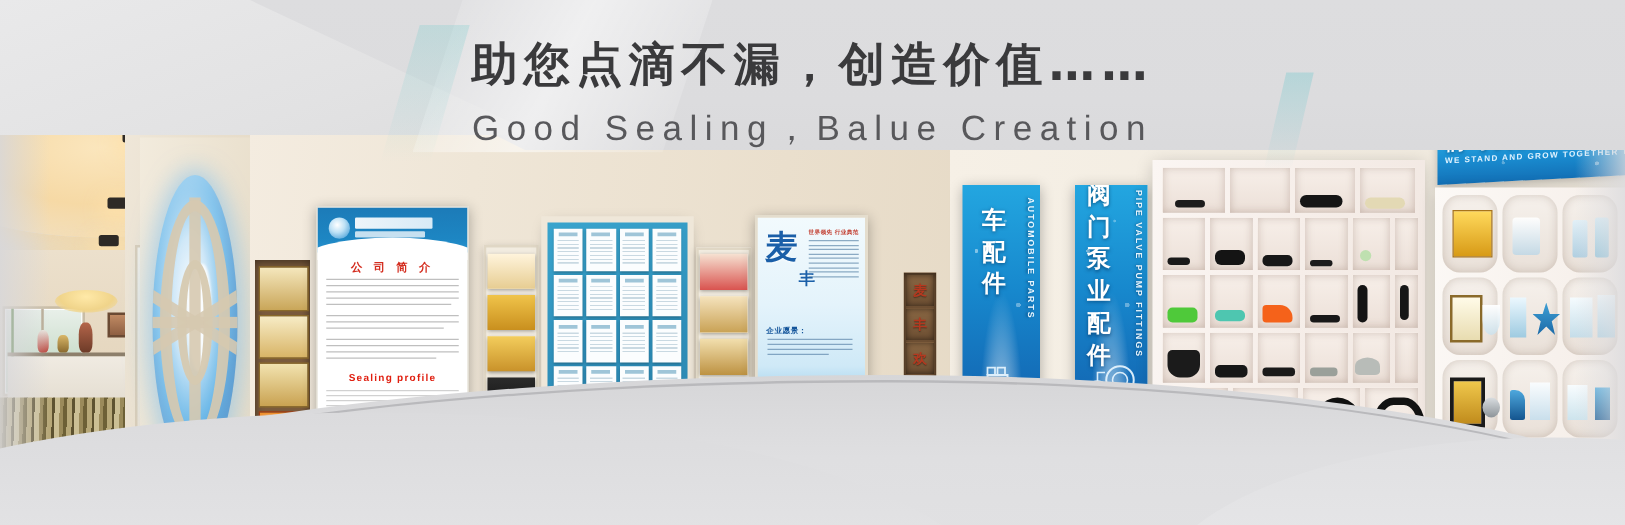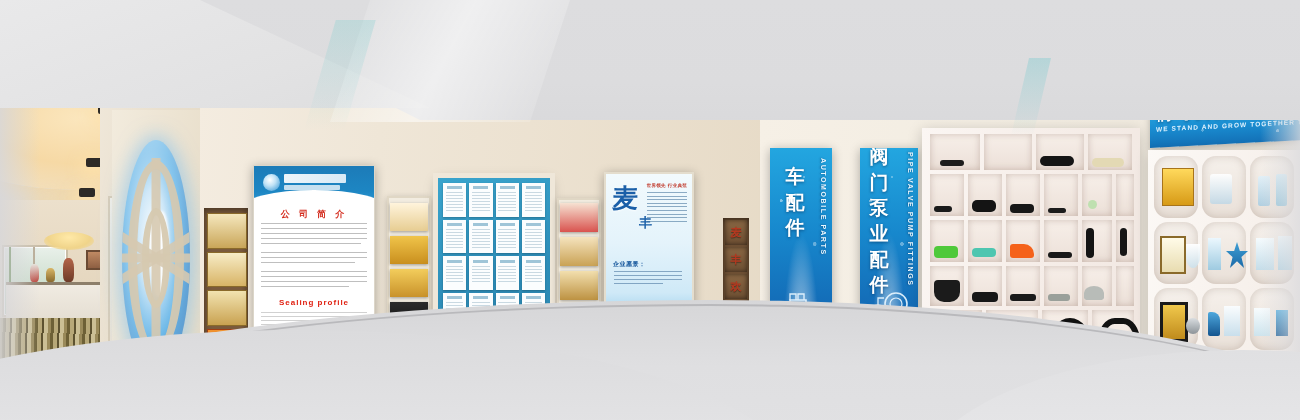--- a/index.html
+++ b/index.html
@@ -725,14 +725,16 @@
   <div class="ov-top-left"></div>
   <div class="ov-top-shine"></div>
   <div class="ov-teal"></div>
   <div class="ov-teal2"></div>
 
   <div class="ov-bottom"></div>
   <div class="ov-bottom-line"></div>
   <div class="ov-bottom-left"></div>
   <div class="ov-bottom-right"></div>
 
+  <div class="headline">助您点滴不漏，创造价值……</div>
+  <div class="subhead">Good Sealing，Balue Creation</div>
 
 </div>
 
 </body></html>

